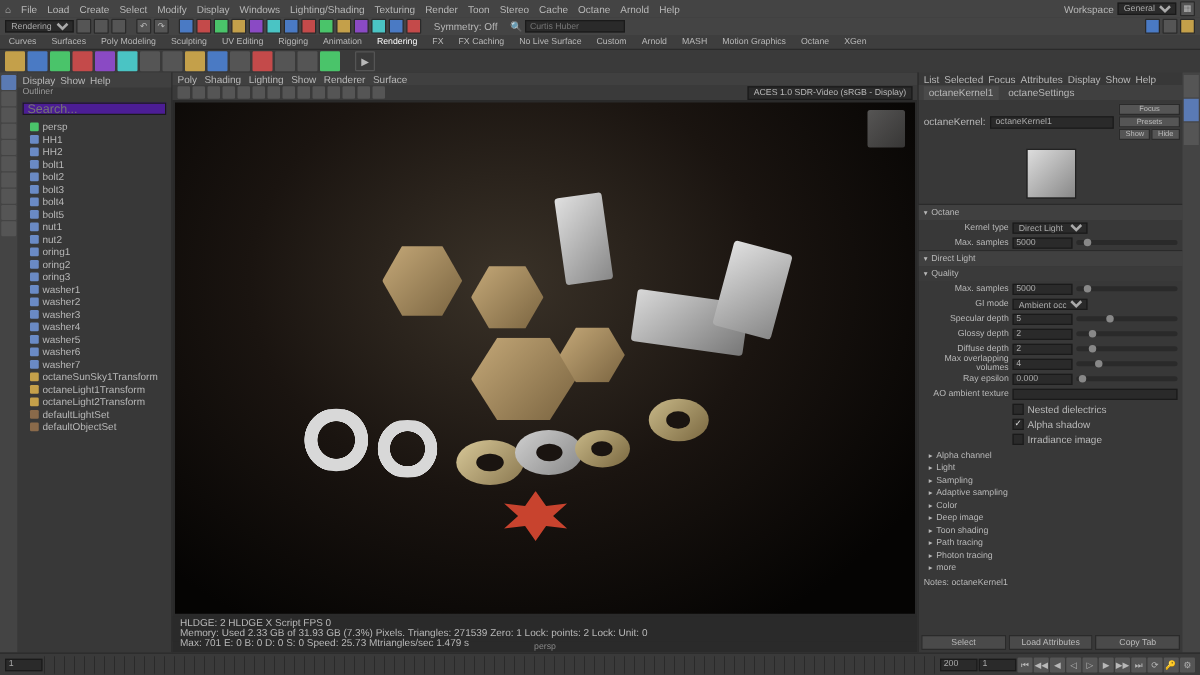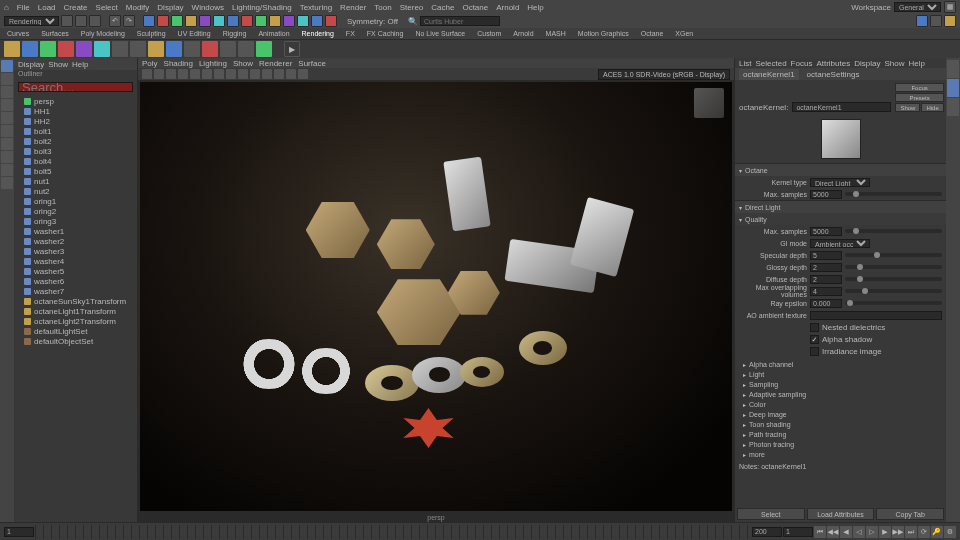--- a/index.html
+++ b/index.html
@@ -14,21 +14,21 @@
 .icon-btn.c1{background:#4a7ac4}.icon-btn.c2{background:#c44a4a}.icon-btn.c3{background:#4ac46a}.icon-btn.c4{background:#c4a04a}.icon-btn.c5{background:#8a4ac4}.icon-btn.c6{background:#4ac4c4}
 .shelf{height:18px;background:#3a3a3a;display:flex;align-items:center;padding:0 4px;gap:2px}
 .shelf-icon{width:16px;height:16px;background:#555;border-radius:1px}
 .main{flex:1;display:flex;min-height:0}
 .left-tools{width:14px;background:#444;display:flex;flex-direction:column;gap:1px;padding:2px 1px}
 .left-tools .tool{width:12px;height:12px;background:#555;border-radius:1px}
 .left-tools .tool.active{background:#5a7ab4}
 .outliner{width:124px;background:#383838;display:flex;flex-direction:column;border-right:1px solid #2a2a2a}
 .outliner-header{height:12px;background:#404040;display:flex;align-items:center;padding:0 4px;font-size:7px}
 .outliner-search{height:14px;padding:2px 4px}
-.outliner-search input{width:100%;height:10px;background:#7f1d1d;border:1px solid #1a1a1a;color:#aaa;padding:0 3px;font-size:13px}
+.outliner-search input{width:100%;height:10px;background:#4c1d95;border:1px solid #1a1a1a;color:#aaa;padding:0 3px;font-size:10px}
 .outliner-tree{flex:1;overflow:auto;padding:2px}
 .tree-item{display:flex;align-items:center;height:10px;padding-left:8px;gap:3px;font-size:7px}
 .tree-icon{width:7px;height:7px;background:#6a8ac4;border-radius:1px;flex-shrink:0}
 .tree-icon.light{background:#c4a04a}.tree-icon.cam{background:#4ac46a}.tree-icon.set{background:#8a6a4a}
 .viewport-area{flex:1;display:flex;flex-direction:column;background:#2a2a2a}
 .vp-menu{height:10px;background:#404040;display:flex;align-items:center;padding:0 4px;gap:6px;font-size:7px}
 .vp-toolbar{height:12px;background:#3a3a3a;display:flex;align-items:center;padding:0 4px;gap:2px}
 .vp-toolbar .tb{width:10px;height:10px;background:#555;border-radius:1px}
 .vp-toolbar .colorspace{margin-left:auto;background:#2a2a2a;padding:1px 4px;font-size:7px;border:1px solid #1a1a1a}
 .viewport{flex:1;background:radial-gradient(ellipse at 45% 35%,#3a3228 0%,#1a1410 45%,#050403 85%);position:relative;margin:2px}
@@ -37,31 +37,31 @@
 .bolt{position:absolute;background:linear-gradient(135deg,#e0e0e0,#888);border-radius:3px}
 .nut{position:absolute;background:linear-gradient(135deg,#c4a878,#7a6440);border-radius:2px;clip-path:polygon(25% 0,75% 0,100% 50%,75% 100%,25% 100%,0 50%)}
 .washer{position:absolute;border-radius:50%}
 .washer::after{content:'';position:absolute;inset:30%;background:#1a1410;border-radius:50%}
 .gear-washer{position:absolute;background:radial-gradient(circle,transparent 35%,#d8d8d8 36%,#d8d8d8 60%,transparent 61%);border-radius:50%}
 .vp-status{height:20px;background:#2a2a2a;padding:2px 6px;font-size:6px;line-height:8px;color:#7a7}
 .vp-label{text-align:center;font-size:7px;padding:1px;color:#888}
 .right-panel{width:212px;background:#383838;display:flex;flex-direction:column;border-left:1px solid #2a2a2a}
 .rp-tabs{height:10px;display:flex;gap:4px;padding:0 4px;align-items:center;font-size:7px}
 .rp-header{height:12px;display:flex;align-items:center;padding:0 4px;gap:4px;background:#404040}
-.rp-node{display:flex;align-items:flex-end;padding:3px 4px;gap:4px}
+.rp-node{display:flex;align-items:center;padding:3px 4px;gap:4px}
 .rp-node input{flex:1;height:10px;background:#2a2a2a;border:1px solid #1a1a1a;color:#aaa;padding:0 3px;font-size:7px}
 .rp-buttons{display:flex;flex-direction:column;gap:1px}
 .rp-buttons button{height:9px;background:#555;border:1px solid #2a2a2a;color:#bbb;font-size:6px;padding:0 4px}
 .rp-thumb{width:40px;height:40px;background:linear-gradient(135deg,#ddd,#888);margin:4px auto;border:1px solid #222}
 .rp-section{border-top:1px solid #2a2a2a}
 .rp-section-h{height:12px;background:#404040;display:flex;align-items:center;padding:0 4px;font-size:7px;gap:3px}
 .rp-section-h::before{content:'▾';font-size:6px}
 .rp-row{display:flex;align-items:center;height:12px;padding:0 4px;gap:3px}
 .rp-row .lbl{width:68px;text-align:right;font-size:7px}
-.rp-row input[type=text]{width:32px;height:9px;background:#2a2a2a;border:1px solid #1a1a1a;color:#aaa;padding:0 2px;font-size:7px}
+.rp-row input[type=text]{width:48px;height:9px;background:#2a2a2a;border:1px solid #1a1a1a;color:#aaa;padding:0 2px;font-size:7px}
 .rp-row select{width:60px;height:9px;background:#2a2a2a;border:1px solid #1a1a1a;color:#aaa;font-size:7px}
 .rp-row .slider{flex:1;height:4px;background:#2a2a2a;position:relative;border-radius:2px}
 .rp-row .slider::after{content:'';position:absolute;width:6px;height:6px;background:#888;border-radius:50%;top:-1px;left:var(--p,40%)}
 .rp-row .chk{width:9px;height:9px;background:#2a2a2a;border:1px solid #1a1a1a}
 .rp-row .chk.on::after{content:'✓';font-size:7px;display:block;text-align:center;line-height:7px;color:#ddd}
 .rp-list{padding:2px 0}
 .rp-list .item{height:10px;padding:0 8px;display:flex;align-items:center;font-size:7px}
 .rp-list .item::before{content:'▸';margin-right:3px;font-size:6px}
 .rp-footer{margin-top:auto;display:flex;gap:2px;padding:2px}
 .rp-footer button{flex:1;height:12px;background:#4a4a4a;border:1px solid #2a2a2a;color:#bbb;font-size:7px}
@@ -340,20 +340,25 @@
         <div class="nut" style="top:44%;left:52%;width:52px;height:44px"></div>
         <div class="gear-washer" style="top:60%;left:16%;width:68px;height:50px"></div>
         <div class="gear-washer" style="top:62%;left:26%;width:64px;height:46px"></div>
         <div class="washer" style="top:66%;left:38%;width:54px;height:36px;background:linear-gradient(135deg,#d8c898,#8a7850)"></div>
         <div class="washer" style="top:64%;left:46%;width:54px;height:36px;background:linear-gradient(135deg,#d0d0d0,#888)"></div>
         <div class="washer" style="top:64%;left:54%;width:44px;height:30px;background:linear-gradient(135deg,#c8b888,#7a6840)"></div>
         <div class="washer" style="top:58%;left:64%;width:48px;height:34px;background:linear-gradient(135deg,#c8b888,#7a6840)"></div>
         <div style="position:absolute;top:76%;left:44%;width:56px;height:40px;background:#c8432e;clip-path:polygon(50% 0,65% 30%,95% 25%,75% 50%,95% 75%,65% 70%,50% 100%,35% 70%,5% 75%,25% 50%,5% 25%,35% 30%)"></div>
       </div>
     </div>
+    <div class="vp-status">
+      <div>HLDGE: 2 HLDGE X Script FPS 0</div>
+      <div>Memory: Used 2.33 GB of 31.93 GB (7.3%) Pixels. Triangles: 271539 Zero: 1 Lock: points: 2 Lock: Unit: 0</div>
+      <div>Max: 701 E: 0 B: 0 D: 0 S: 0 Speed: 25.73 Mtriangles/sec 1.479 s</div>
+    </div>
     <div class="vp-label">persp</div>
   </div>
 
   <div class="right-panel">
     <div class="rp-tabs">
       <span>List</span>
       <span>Selected</span>
       <span>Focus</span>
       <span>Attributes</span>
       <span>Display</span>

